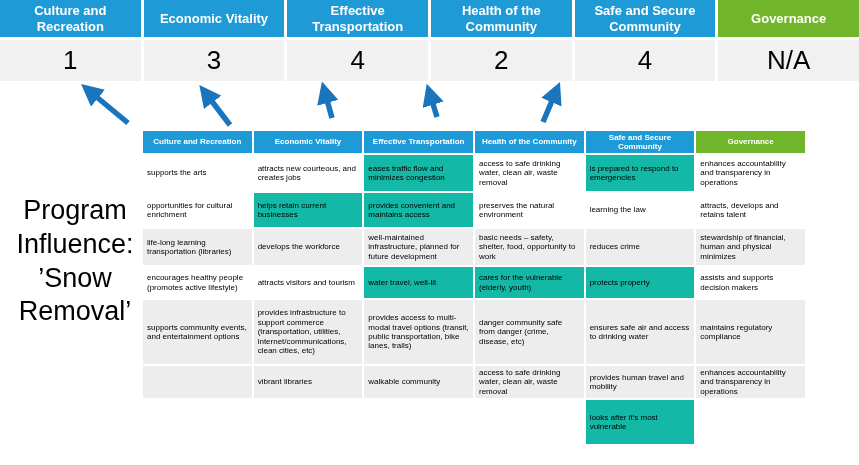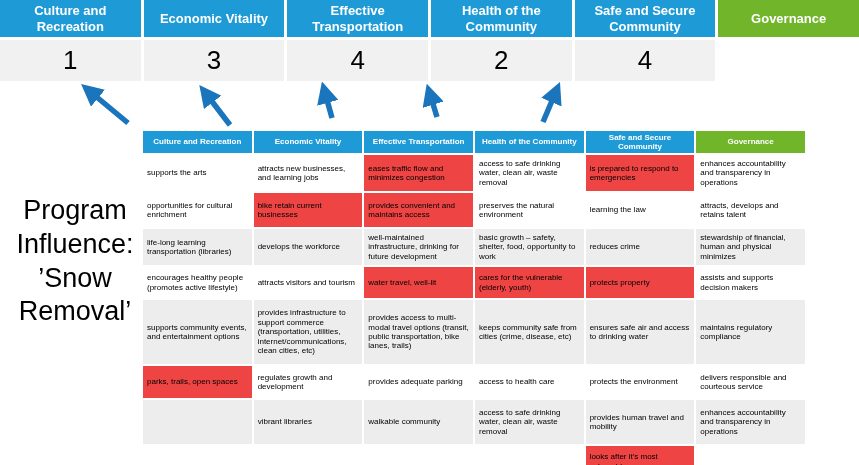--- a/index.html
+++ b/index.html
@@ -40,21 +40,21 @@
     text-align:center;vertical-align:middle;line-height:1.15;
     padding:1px 2px;height:20px;
   }
   table.matrix th.green{background:#71B62A;}
   table.matrix td{
     background:#ffffff;font-size:8px;line-height:1.18;color:#000;
     padding:2px 4px;vertical-align:middle;text-align:left;
     overflow:hidden;word-wrap:break-word;
   }
   table.matrix tr.shaded td{background:#EDEDED;}
-  table.matrix td.hl{background:#ef4444;}
+  table.matrix td.hl{background:#14b8a6;}
   table.matrix tbody tr:nth-child(1) td{height:32px;}
   table.matrix tbody tr:nth-child(2) td{height:30px;}
   table.matrix tbody tr:nth-child(3) td{height:32px;}
   table.matrix tbody tr:nth-child(4) td{height:27px;}
   table.matrix tbody tr:nth-child(5) td{height:60px;}
   table.matrix tbody tr:nth-child(6) td{height:28px;}
   table.matrix tbody tr:nth-child(7) td{height:40px;}
   table.matrix tbody tr:nth-child(8) td{height:27px;}
 </style>
 </head>
@@ -67,20 +67,21 @@
     <div class="band-h">Health of the Community</div>
     <div class="band-h">Safe and Secure Community</div>
     <div class="band-h green">Governance</div>
   </div>
 <div id="band-scores" class="band">
     <div class="band-s">1</div>
     <div class="band-s">3</div>
     <div class="band-s">4</div>
     <div class="band-s">2</div>
     <div class="band-s">4</div>
+    <div class="band-s">N/A</div>
   </div>
 
 <svg id="arrows" width="859" height="56">
   <defs>
     <marker id="ah" markerWidth="4" markerHeight="4" refX="2.6" refY="2" orient="auto">
       <path d="M0,0 L4,2 L0,4 Z" fill="#1B75BC"></path>
     </marker>
   </defs>
   <line x1="128" y1="45" x2="87" y2="11" stroke="#1B75BC" stroke-width="5.5" marker-end="url(#ah)"></line>
   <line x1="230" y1="47" x2="204" y2="13" stroke="#1B75BC" stroke-width="5.5" marker-end="url(#ah)"></line>
@@ -99,65 +100,57 @@
           <th>Economic Vitality</th>
           <th>Effective Transportation</th>
           <th>Health of the Community</th>
           <th>Safe and Secure Community</th>
           <th class="green">Governance</th>
         </tr>
       </thead>
     <tbody>
         <tr>
           <td>supports the arts</td>
-          <td>attracts new businesses, and learning jobs</td>
+          <td>attracts new courteous, and creates jobs</td>
           <td class="hl">eases traffic flow and minimizes congestion</td>
           <td>access to safe drinking water, clean air, waste removal</td>
           <td class="hl">is prepared to respond to emergencies</td>
           <td>enhances accountability and transparency in operations</td>
         </tr>
         <tr>
           <td>opportunities for cultural enrichment</td>
-          <td class="hl">bike retain current businesses</td>
+          <td class="hl">helps retain current businesses</td>
           <td class="hl">provides convenient and maintains access</td>
           <td>preserves the natural environment</td>
           <td>learning the law</td>
           <td>attracts, develops and retains talent</td>
         </tr>
         <tr class="shaded">
           <td>life-long learning transportation (libraries)</td>
           <td>develops the workforce</td>
-          <td>well-maintained infrastructure, drinking for future development</td>
-          <td class="hl">basic growth – safety, shelter, food, opportunity to work</td>
+          <td>well-maintained infrastructure, planned for future development</td>
+          <td class="hl">basic needs – safety, shelter, food, opportunity to work</td>
           <td>reduces crime</td>
           <td>stewardship of financial, human and physical minimizes</td>
         </tr>
         <tr>
           <td>encourages healthy people (promotes active lifestyle)</td>
           <td>attracts visitors and tourism</td>
           <td class="hl">water travel, well-lit</td>
           <td class="hl">cares for the vulnerable (elderly, youth)</td>
           <td class="hl">protects property</td>
           <td>assists and supports decision makers</td>
         </tr>
         <tr class="shaded">
           <td>supports community events, and entertainment options</td>
           <td class="hl">provides infrastructure to support commerce (transportation, utilities, internet/communications, clean cities, etc)</td>
           <td class="hl">provides access to multi-modal travel options (transit, public transportation, bike lanes, trails)</td>
-          <td class="hl">keeps community safe from cities (crime, disease, etc)</td>
+          <td class="hl">danger community safe from danger (crime, disease, etc)</td>
           <td>ensures safe air and access to drinking water</td>
           <td>maintains regulatory compliance</td>
-        </tr>
-        <tr>
-          <td class="hl">parks, trails, open spaces</td>
-          <td>regulates growth and development</td>
-          <td>provides adequate parking</td>
-          <td>access to health care</td>
-          <td>protects the environment</td>
-          <td>delivers responsible and courteous service</td>
         </tr>
         <tr class="shaded">
           <td></td>
           <td>vibrant libraries</td>
           <td>walkable community</td>
           <td>access to safe drinking water, clean air, waste removal</td>
           <td class="hl">provides human travel and mobility</td>
           <td>enhances accountability and transparency in operations</td>
         </tr>
         <tr>

